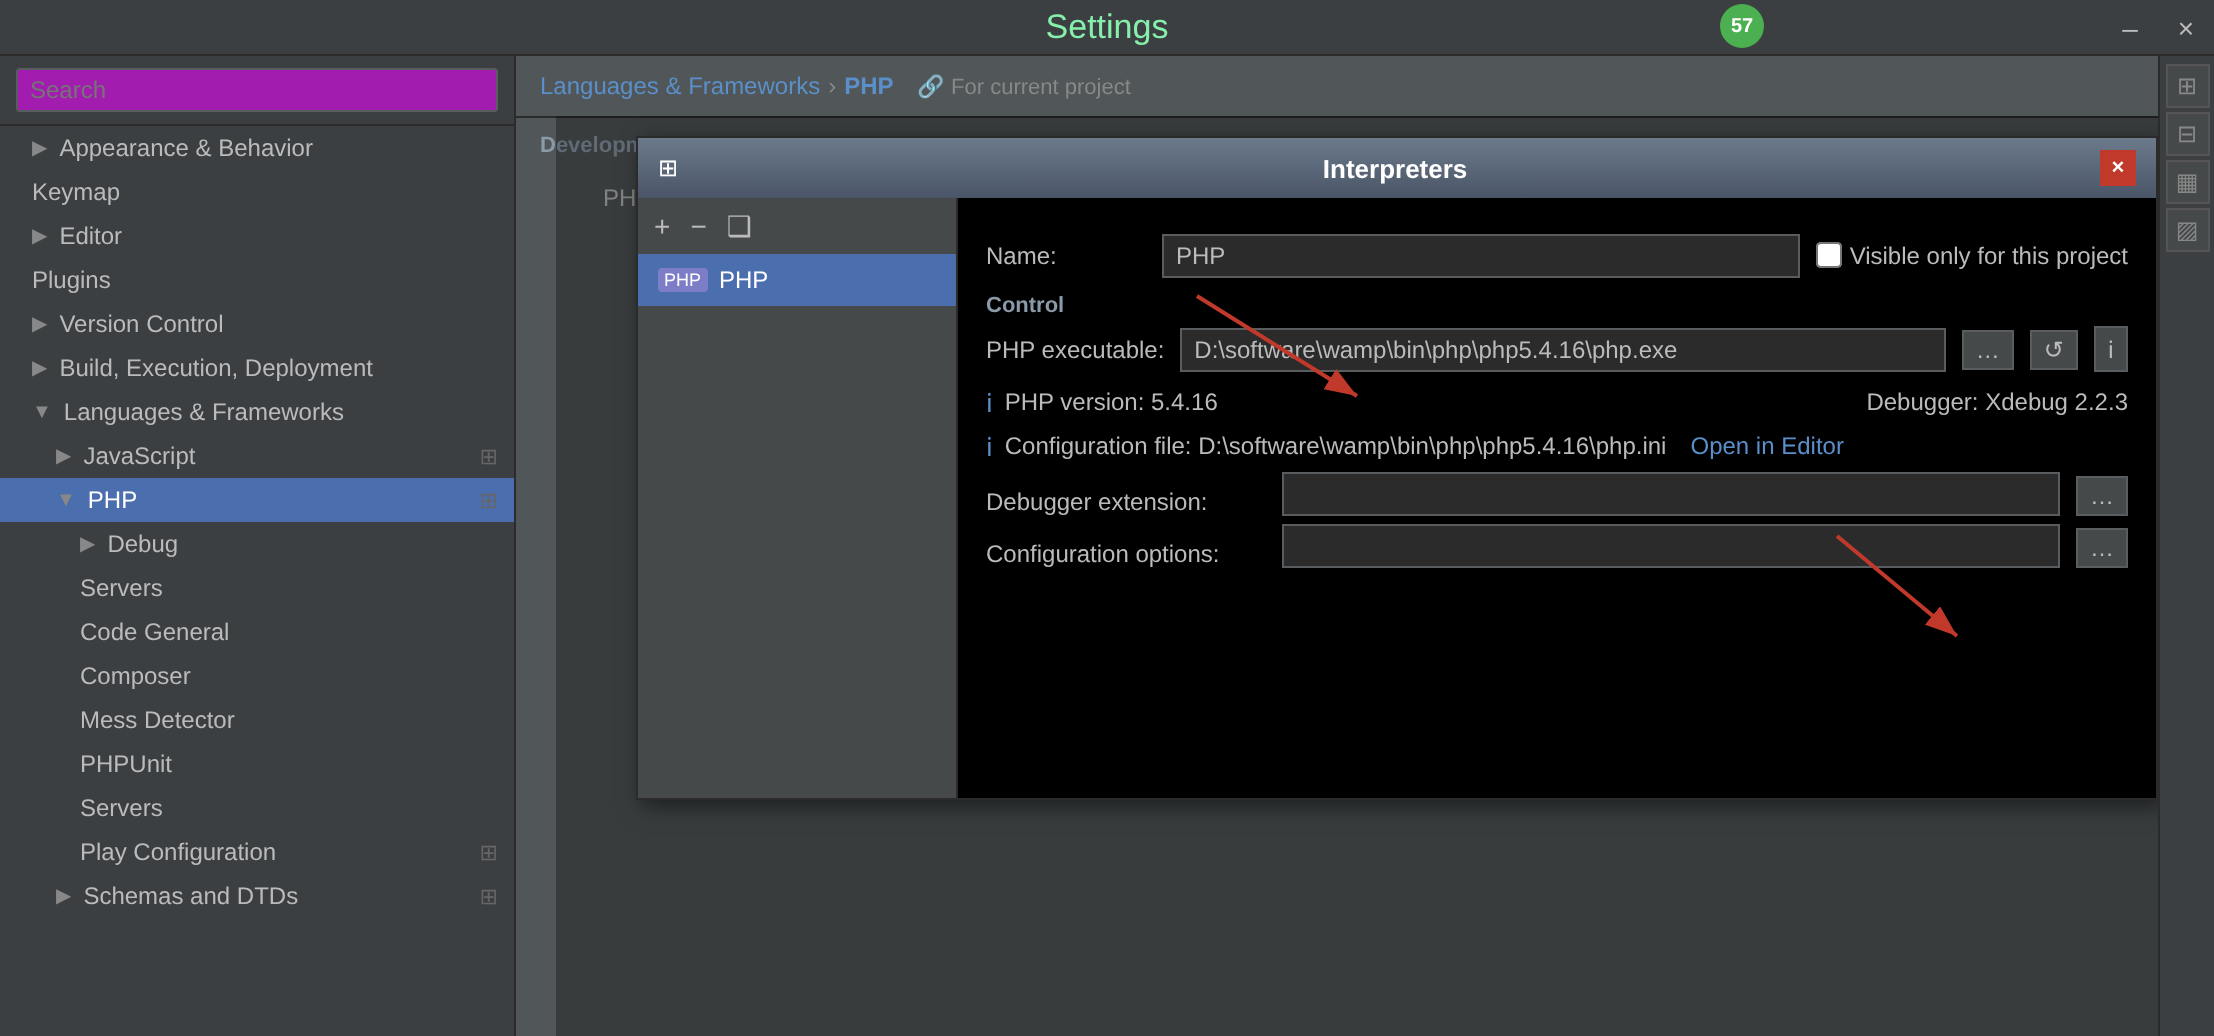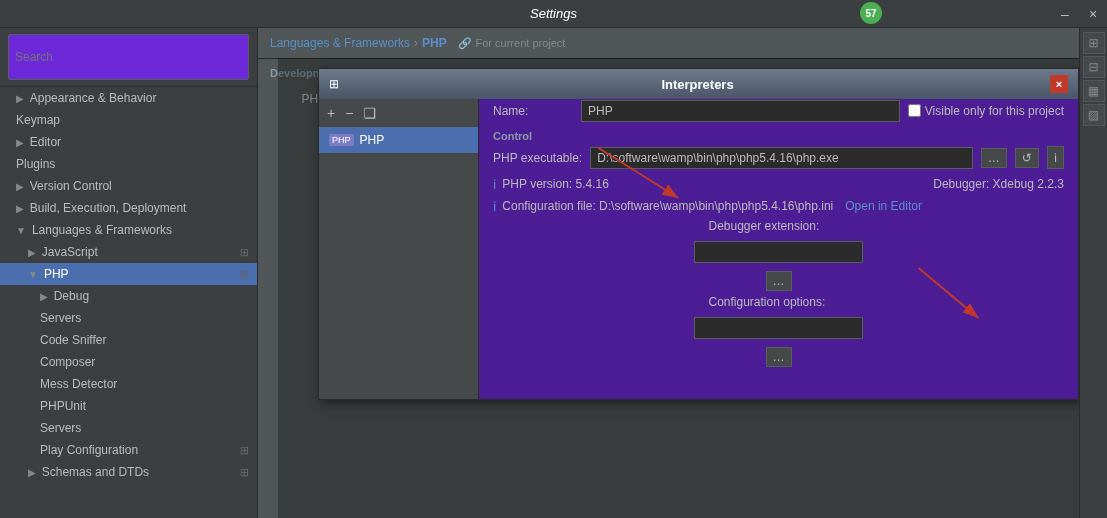--- a/index.html
+++ b/index.html
@@ -9,23 +9,22 @@
     .title-bar {
       background: #3c3f41;
       height: 28px;
       display: flex;
       align-items: center;
       justify-content: center;
       position: relative;
       border-bottom: 1px solid #2b2b2b;
     }
     .title-bar-title {
-      color: #ffffff;
-      font-size: 13px;
-      font-style: italic;
+      color: #86efac;
+      font-size: 17px;
     }
     .title-bar-controls {
       position: absolute;
       right: 0;
       top: 0;
       display: flex;
       align-items: center;
       height: 100%;
     }
     .title-bar-btn {
@@ -69,24 +68,24 @@
       border-right: 1px solid #2b2b2b;
       overflow-y: auto;
       flex-shrink: 0;
     }
     .search-box {
       padding: 6px 8px;
       border-bottom: 1px solid #2b2b2b;
     }
     .search-input {
       width: 100%;
-      background: #6d28d9;
+      background: #a21caf;
       border: 1px solid #5a5d5f;
       color: #bbb;
-      padding: 15px 6px;
+      padding: 3px 6px;
       font-size: 12px;
       border-radius: 2px;
       outline: none;
     }
     .sidebar-item {
       padding: 4px 8px 4px 16px;
       cursor: pointer;
       color: #bbb;
       font-size: 12px;
       display: flex;
@@ -263,22 +262,22 @@
     }
     .php-icon {
       background: #7c7cc7;
       color: white;
       font-size: 9px;
       padding: 1px 3px;
       border-radius: 2px;
     }
     .dialog-right {
       flex: 1;
-      padding: 1px 14px;
-      background: #4c1d95;
+      padding: 18px 14px;
+      background: #000000;
       overflow-y: auto;
     }
     .dialog-field-row {
       display: flex;
       align-items: center;
       margin-bottom: 6px;
       gap: 8px;
     }
     .dialog-field-label {
       color: #bbb;
@@ -327,24 +326,23 @@
     .small-btn {
       background: #45494a;
       border: 1px solid #5a5d5f;
       color: #bbb;
       padding: 2px 6px;
       cursor: pointer;
       font-size: 12px;
     }
     .additional-row {
       display: flex;
-      align-items: center;
+      align-items: flex-end;
       margin-bottom: 4px;
       gap: 8px;
-      flex-direction: column;
     }
     .additional-label {
       min-width: 140px;
       color: #bbb;
       font-size: 12px;
     }
     .additional-input {
       flex: 1;
       background: #2b2b2b;
       border: 1px solid #5a5d5f;
@@ -428,21 +426,21 @@
       <span class="sidebar-right-icon">⊞</span>
     </div>
     <div class="sidebar-item level3">
       <span class="expand-arrow">▶</span>
       <span>Debug</span>
     </div>
     <div class="sidebar-item level3">
       <span>Servers</span>
     </div>
     <div class="sidebar-item level3">
-      <span>Code Sniffer</span>
+      <span>Code General</span>
     </div>
     <div class="sidebar-item level3">
       <span>Composer</span>
     </div>
     <div class="sidebar-item level3">
       <span>Mess Detector</span>
     </div>
     <div class="sidebar-item level3">
       <span>PHPUnit</span>
     </div>

